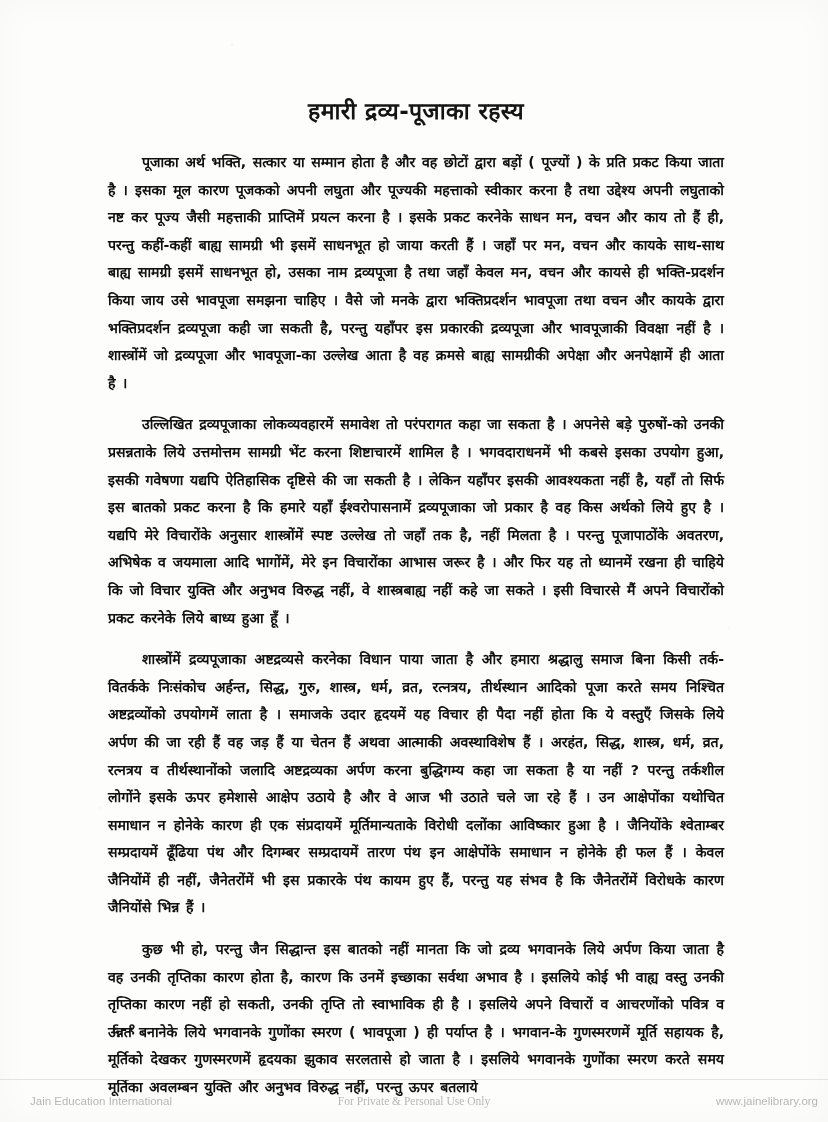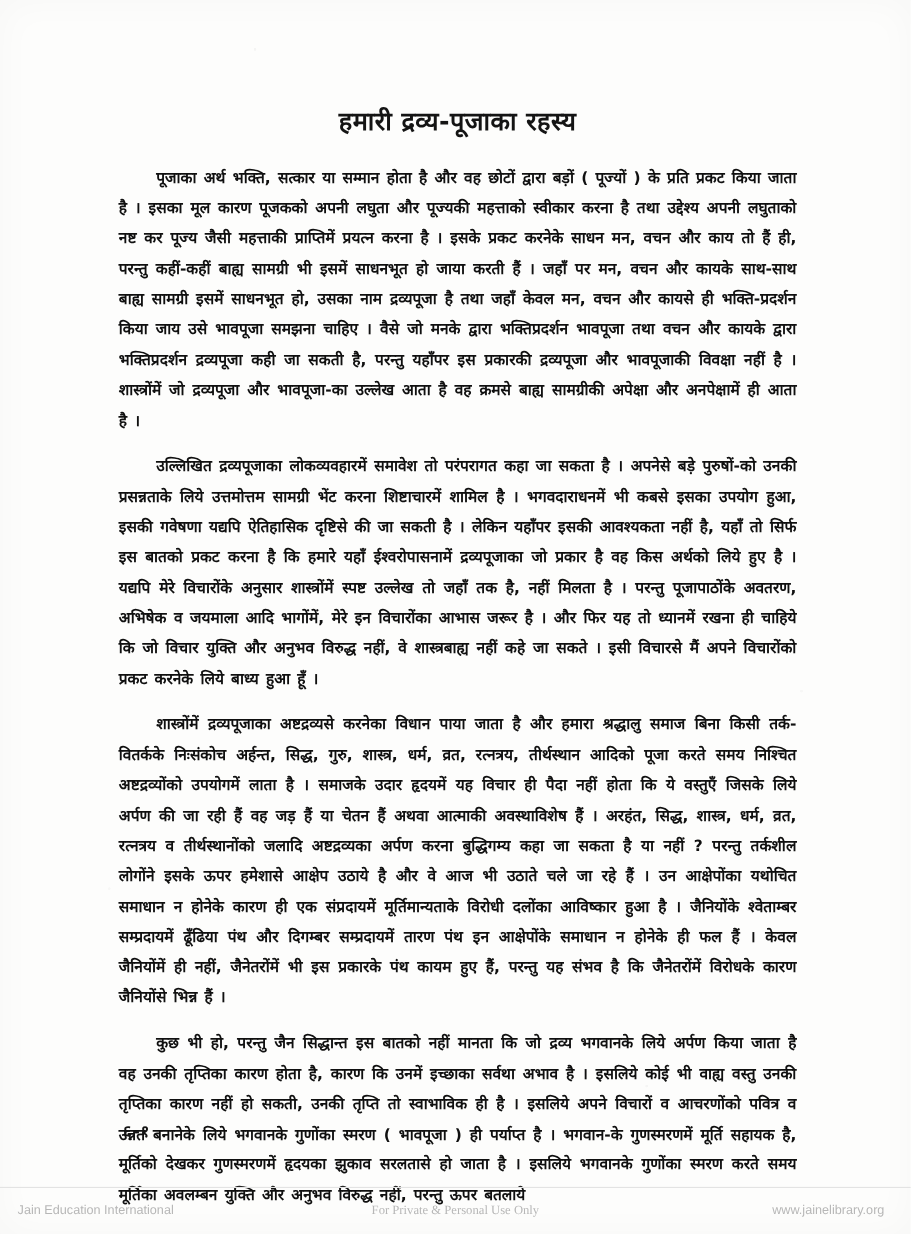--- a/index.html
+++ b/index.html
@@ -98,31 +98,31 @@
     top: 1086px;
     height: 30px;
     display: flex;
     align-items: center;
     font-family: "Liberation Sans", sans-serif;
     font-size: 11.5px;
     color: #b7b7b7;
   }
   .footer-left {
     position: absolute;
-    left: 16px;
+    left: 30px;
   }
   .footer-center {
     position: absolute;
     left: 50%;
     transform: translateX(-50%);
     font-family: Liberation Serif, serif;
   }
   .footer-right {
     position: absolute;
-    right: 24px;
+    right: 10px;
   }
 
   .edge-shade {
     position: absolute;
     inset: 0;
     pointer-events: none;
     box-shadow: inset 0 0 36px rgba(0,0,0,0.028);
   }
 </style>
 </head>

